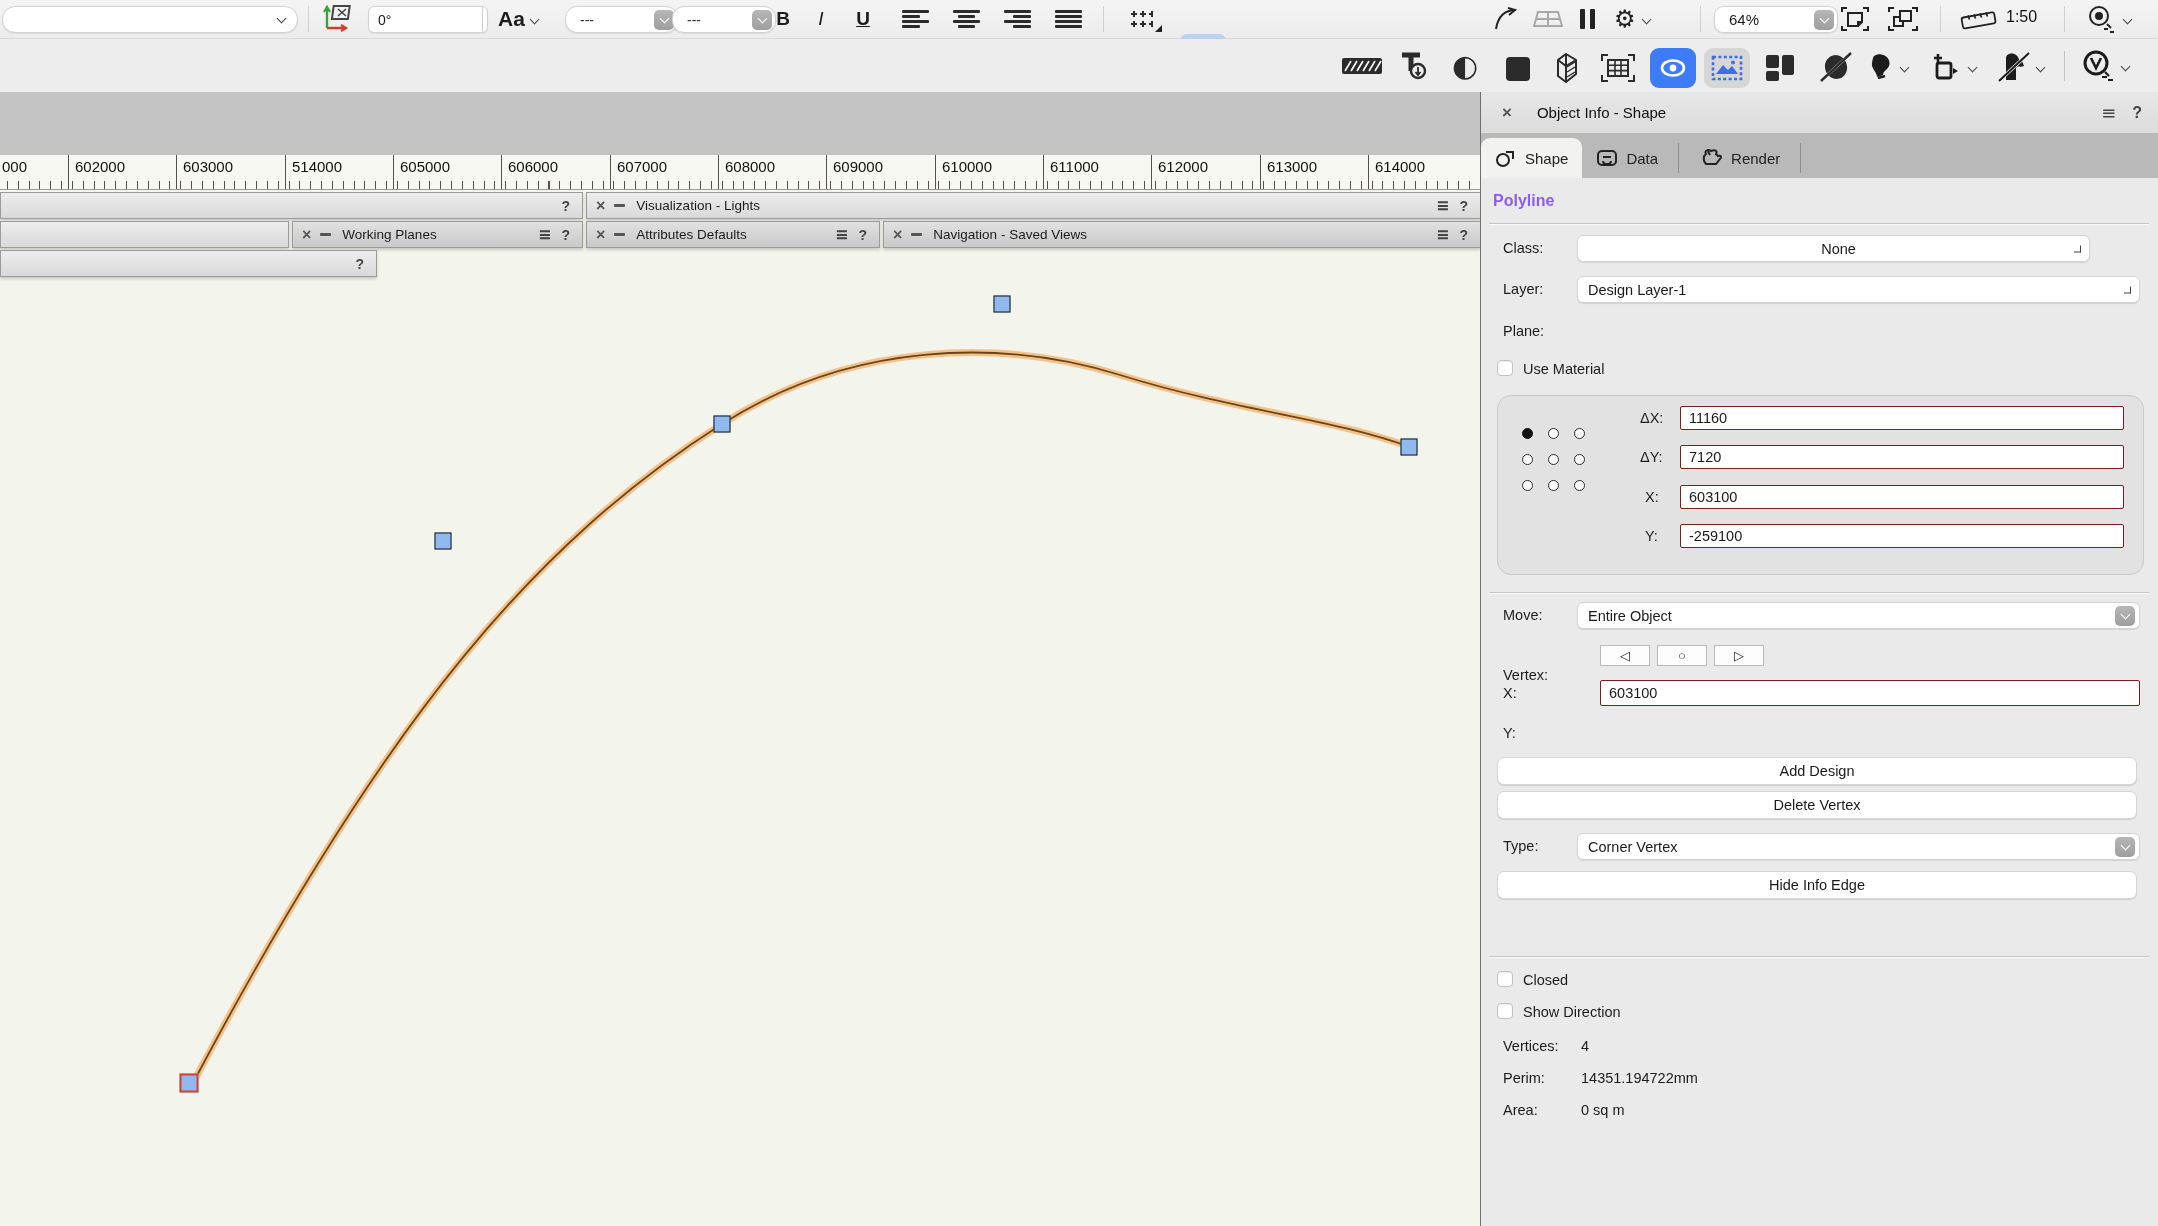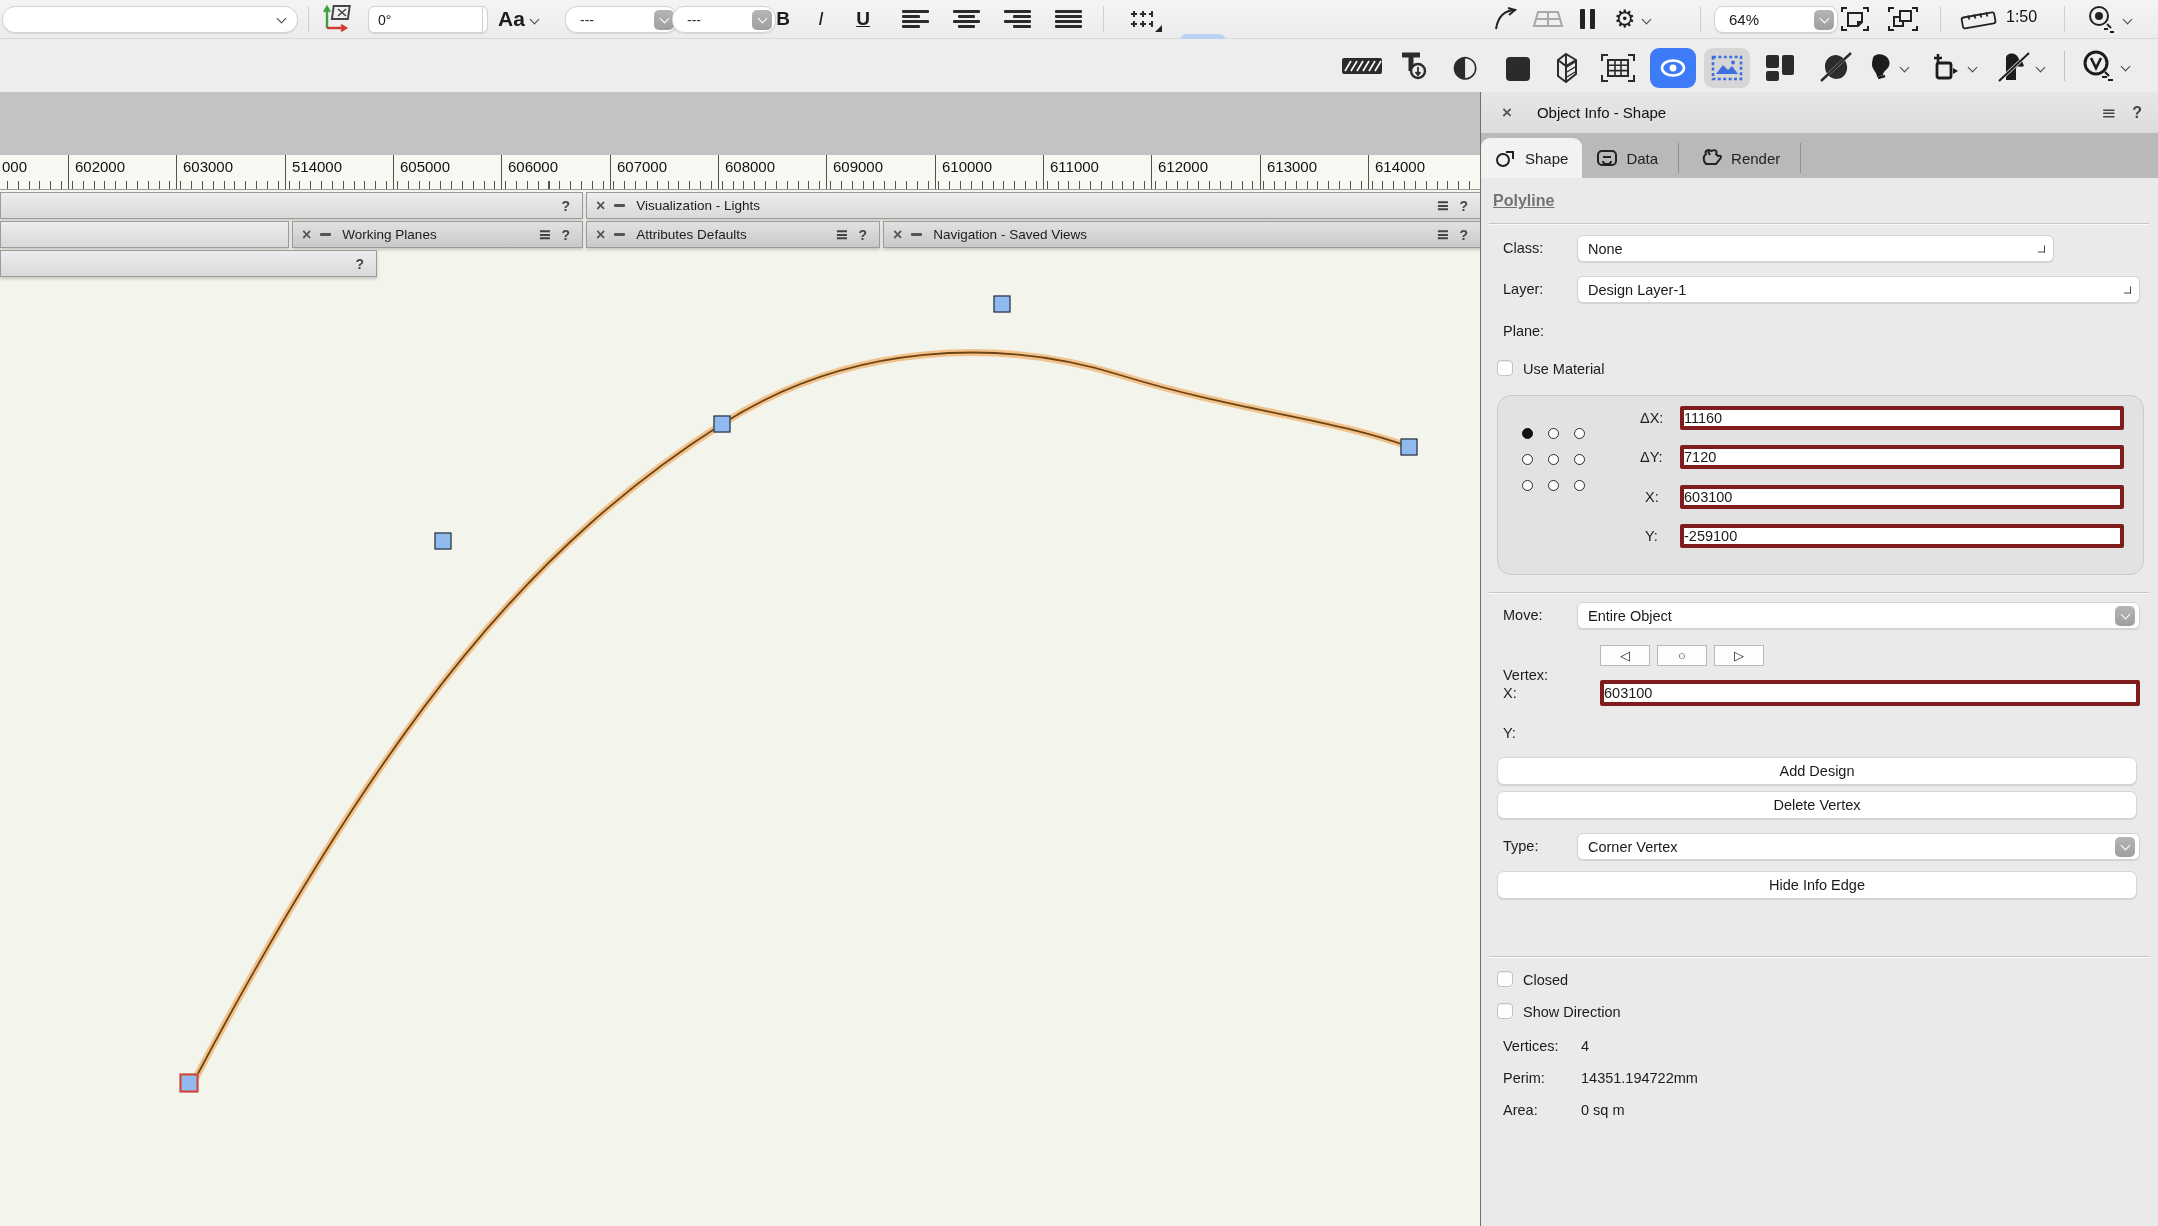--- a/index.html
+++ b/index.html
@@ -56,21 +56,21 @@
   .oi-head .x{font-size:17px;font-weight:700;color:#555;margin-left:21px;}
   .oi-head .t{font-size:15px;margin-left:25px;color:#111;}
   .oi-tabs{position:absolute;left:0;top:41px;width:100%;height:45px;background:#b9b9b9;display:flex;align-items:flex-end;}
   .tab{height:40px;display:flex;align-items:center;padding:0 14px;font-size:15px;color:#222;border-radius:9px 9px 0 0;gap:8px;}
   .tab.active{background:#f2f2f1;}
   .tabsep{width:1px;height:30px;background:#8f8f8f;margin:0 6px 5px 6px;}
   .oi-label{position:absolute;font-size:14.5px;color:#1c1c1c;}
   .dd{position:absolute;background:#fff;border:1px solid #d4d4d4;border-radius:6px;height:27px;display:flex;align-items:center;font-size:14.5px;padding-left:10px;box-shadow:0 1px 1px rgba(0,0,0,.1);box-sizing:border-box;}
   .dd .end{position:absolute;right:8px;top:50%;transform:translateY(-50%);}
   .dd .endbtn{position:absolute;right:4px;top:50%;transform:translateY(-50%);}
-  .tf{position:absolute;background:#fff;border:4px solid #7f1d1d;border-radius:2px;height:24px;display:flex;align-items:center;font-size:14.5px;box-sizing:border-box;}
+  .tf{position:absolute;background:#fff;border:1px solid #7f1d1d;border-radius:2px;height:24px;display:flex;align-items:center;font-size:14.5px;padding-left:8px;box-sizing:border-box;}
   .wbtn{position:absolute;left:16px;width:640px;height:28px;background:#fff;border:1px solid #d6d6d6;border-radius:7px;display:flex;align-items:center;justify-content:center;font-size:14.5px;box-shadow:0 1px 1px rgba(0,0,0,.12);box-sizing:border-box;}
   .cb{position:absolute;width:16px;height:16px;background:#fff;border:1px solid #c2c2c2;border-radius:4px;box-shadow:inset 0 1px 1px rgba(0,0,0,.08);box-sizing:border-box;}
   .groupbox{position:absolute;left:16px;top:303px;width:645px;height:178px;background:#e2e2e2;border:1px solid #cacaca;border-radius:14px;}
   .radio{position:absolute;width:11px;height:11px;border:1.6px solid #2a2a2a;border-radius:50%;background:#fff;box-sizing:border-box;}
   .radio.on{background:#111;border-color:#111;}
   .vbtn{position:absolute;width:50px;height:21px;background:#fdfdfd;border:1px solid #b9b9b9;display:flex;align-items:center;justify-content:center;font-size:13px;color:#222;box-sizing:border-box;}
   .hr{position:absolute;left:8px;width:660px;height:1px;background:#c6c6c6;box-shadow:0 1px 0 #fafafa;}
   .inforow{position:absolute;font-size:14.5px;color:#1c1c1c;}
 </style>
 </head>
@@ -481,25 +481,25 @@
           <span style="display: flex;">
             <svg width="24" height="20" viewBox="0 0 24 20" fill="none" stroke="#222" stroke-width="2">
               <path d="M7 6 C5 3 9 1 12 3 C16 1 19 3 17 6 L19 8 C22 7 23 9 21 11 L17 16 H7 C4 13 4 8 7 6Z M9 3.5 L11 7"></path>
             </svg>
           </span>
           <span>Render</span>
         </div>
         <span class="tabsep"></span>
       </div>
 
-    <div class="abs" style="left:12px;top:100px;font-size:16px;font-weight:700;color:#737373;text-decoration:underline;">Polyline</div>
+    <div class="abs" style="left:12px;top:100px;font-size:16px;font-weight:700;color:#8b5cf6;">Polyline</div>
     <div class="hr" style="top:131px;"></div>
 
     <div class="oi-label" style="left:22px;top:148px;">Class:</div>
-    <div class="dd" style="left:96px;top:143px;width:477px;">
+    <div class="dd" style="left:96px;top:143px;width:513px;justify-content:center;">
       <span>None</span>
       <span class="end chev"></span>
     </div>
 
     <div class="oi-label" style="left:22px;top:189px;">Layer:</div>
     <div class="dd" style="left:96px;top:184px;width:563px;">
       <span>Design Layer-1</span>
       <span class="end chev"></span>
     </div>
 

